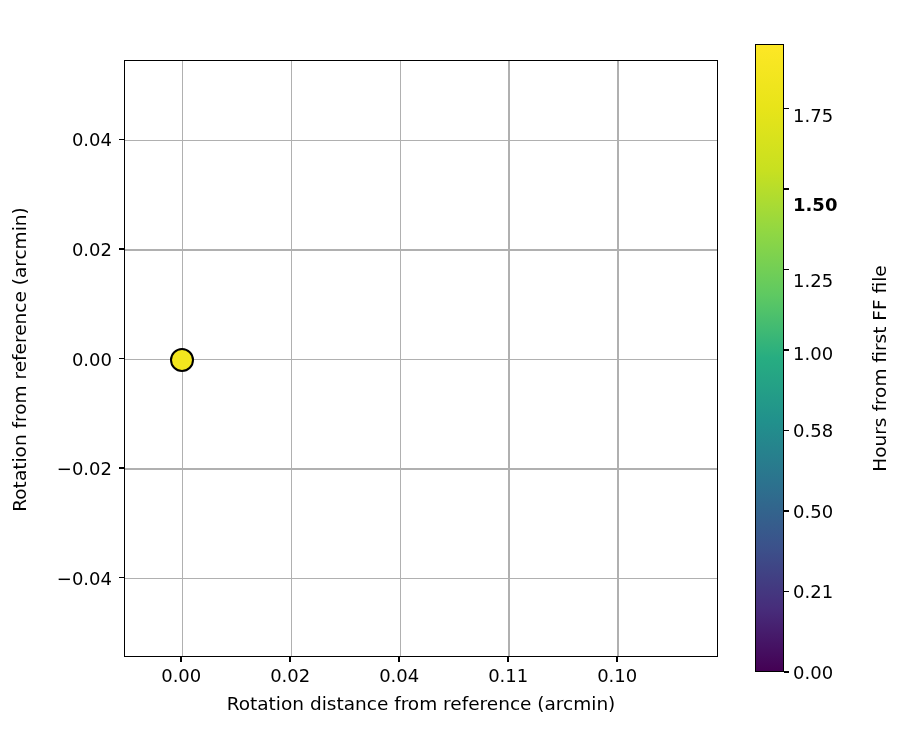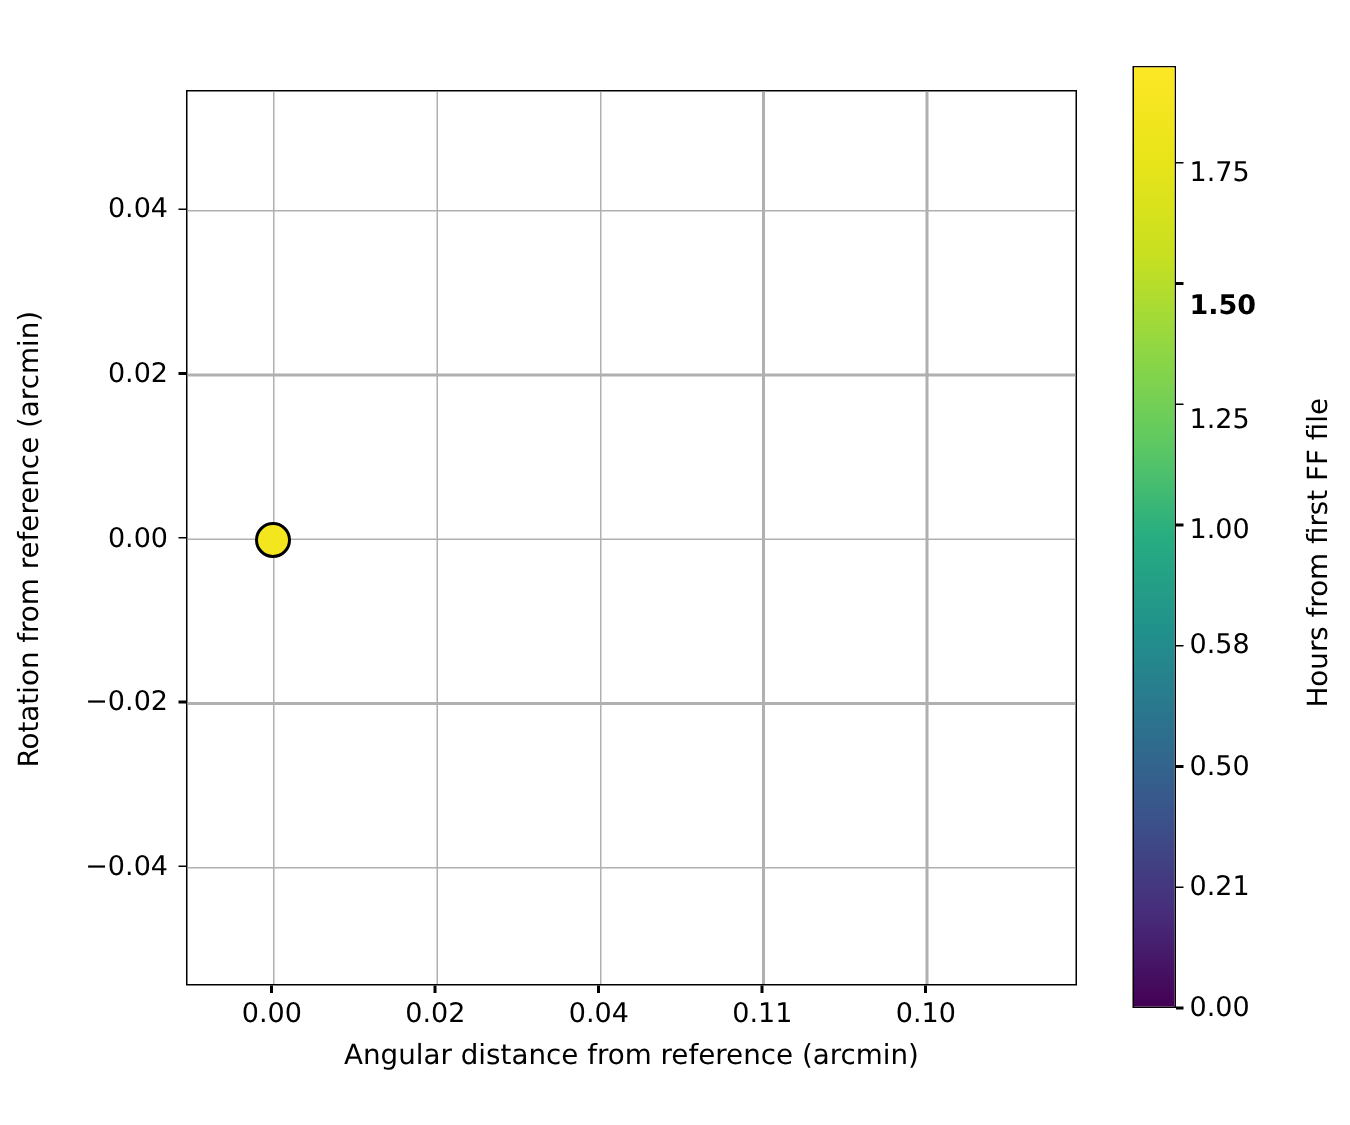--- a/index.html
+++ b/index.html
@@ -228,21 +228,21 @@
         <div class="gridline-v" style="left: 492.483px;"></div>
         <div class="gridline-h" style="top: 78.7174px;"></div>
         <div class="gridline-h" style="top: 188.259px;"></div>
         <div class="gridline-h" style="top: 297.8px;"></div>
         <div class="gridline-h" style="top: 407.341px;"></div>
         <div class="gridline-h" style="top: 516.883px;"></div>
         <div class="data-point" style="left: 57.2202px; top: 298.5px; background: rgb(244, 230, 30); border-color: rgb(0, 0, 0);"></div>
       </div>
   </div>
 
-  <div id="xlabel">Angular distance from reference (arcmin)</div>
+  <div id="xlabel">Rotation distance from reference (arcmin)</div>
   <div id="ylabel">Rotation from reference (arcmin)</div>
 
 
   <div id="colorbar-axes">
     <div id="colorbar-gradient" style="background: linear-gradient(rgb(253, 231, 37) 0%, rgb(232, 228, 25) 10%, rgb(200, 224, 32) 20%, rgb(144, 215, 67) 30%, rgb(94, 201, 98) 40%, rgb(39, 173, 129) 50%, rgb(33, 145, 140) 60%, rgb(44, 114, 142) 70%, rgb(59, 82, 139) 80%, rgb(71, 45, 123) 90%, rgb(68, 1, 84) 100%);"></div>
   </div>
   <div id="cblabel">Hours from first FF file</div>
 
 <div class="xtick-mark" style="left: 180.47px;"></div>
     <div class="xtick-label" style="left: 181.22px;">0.00</div>

